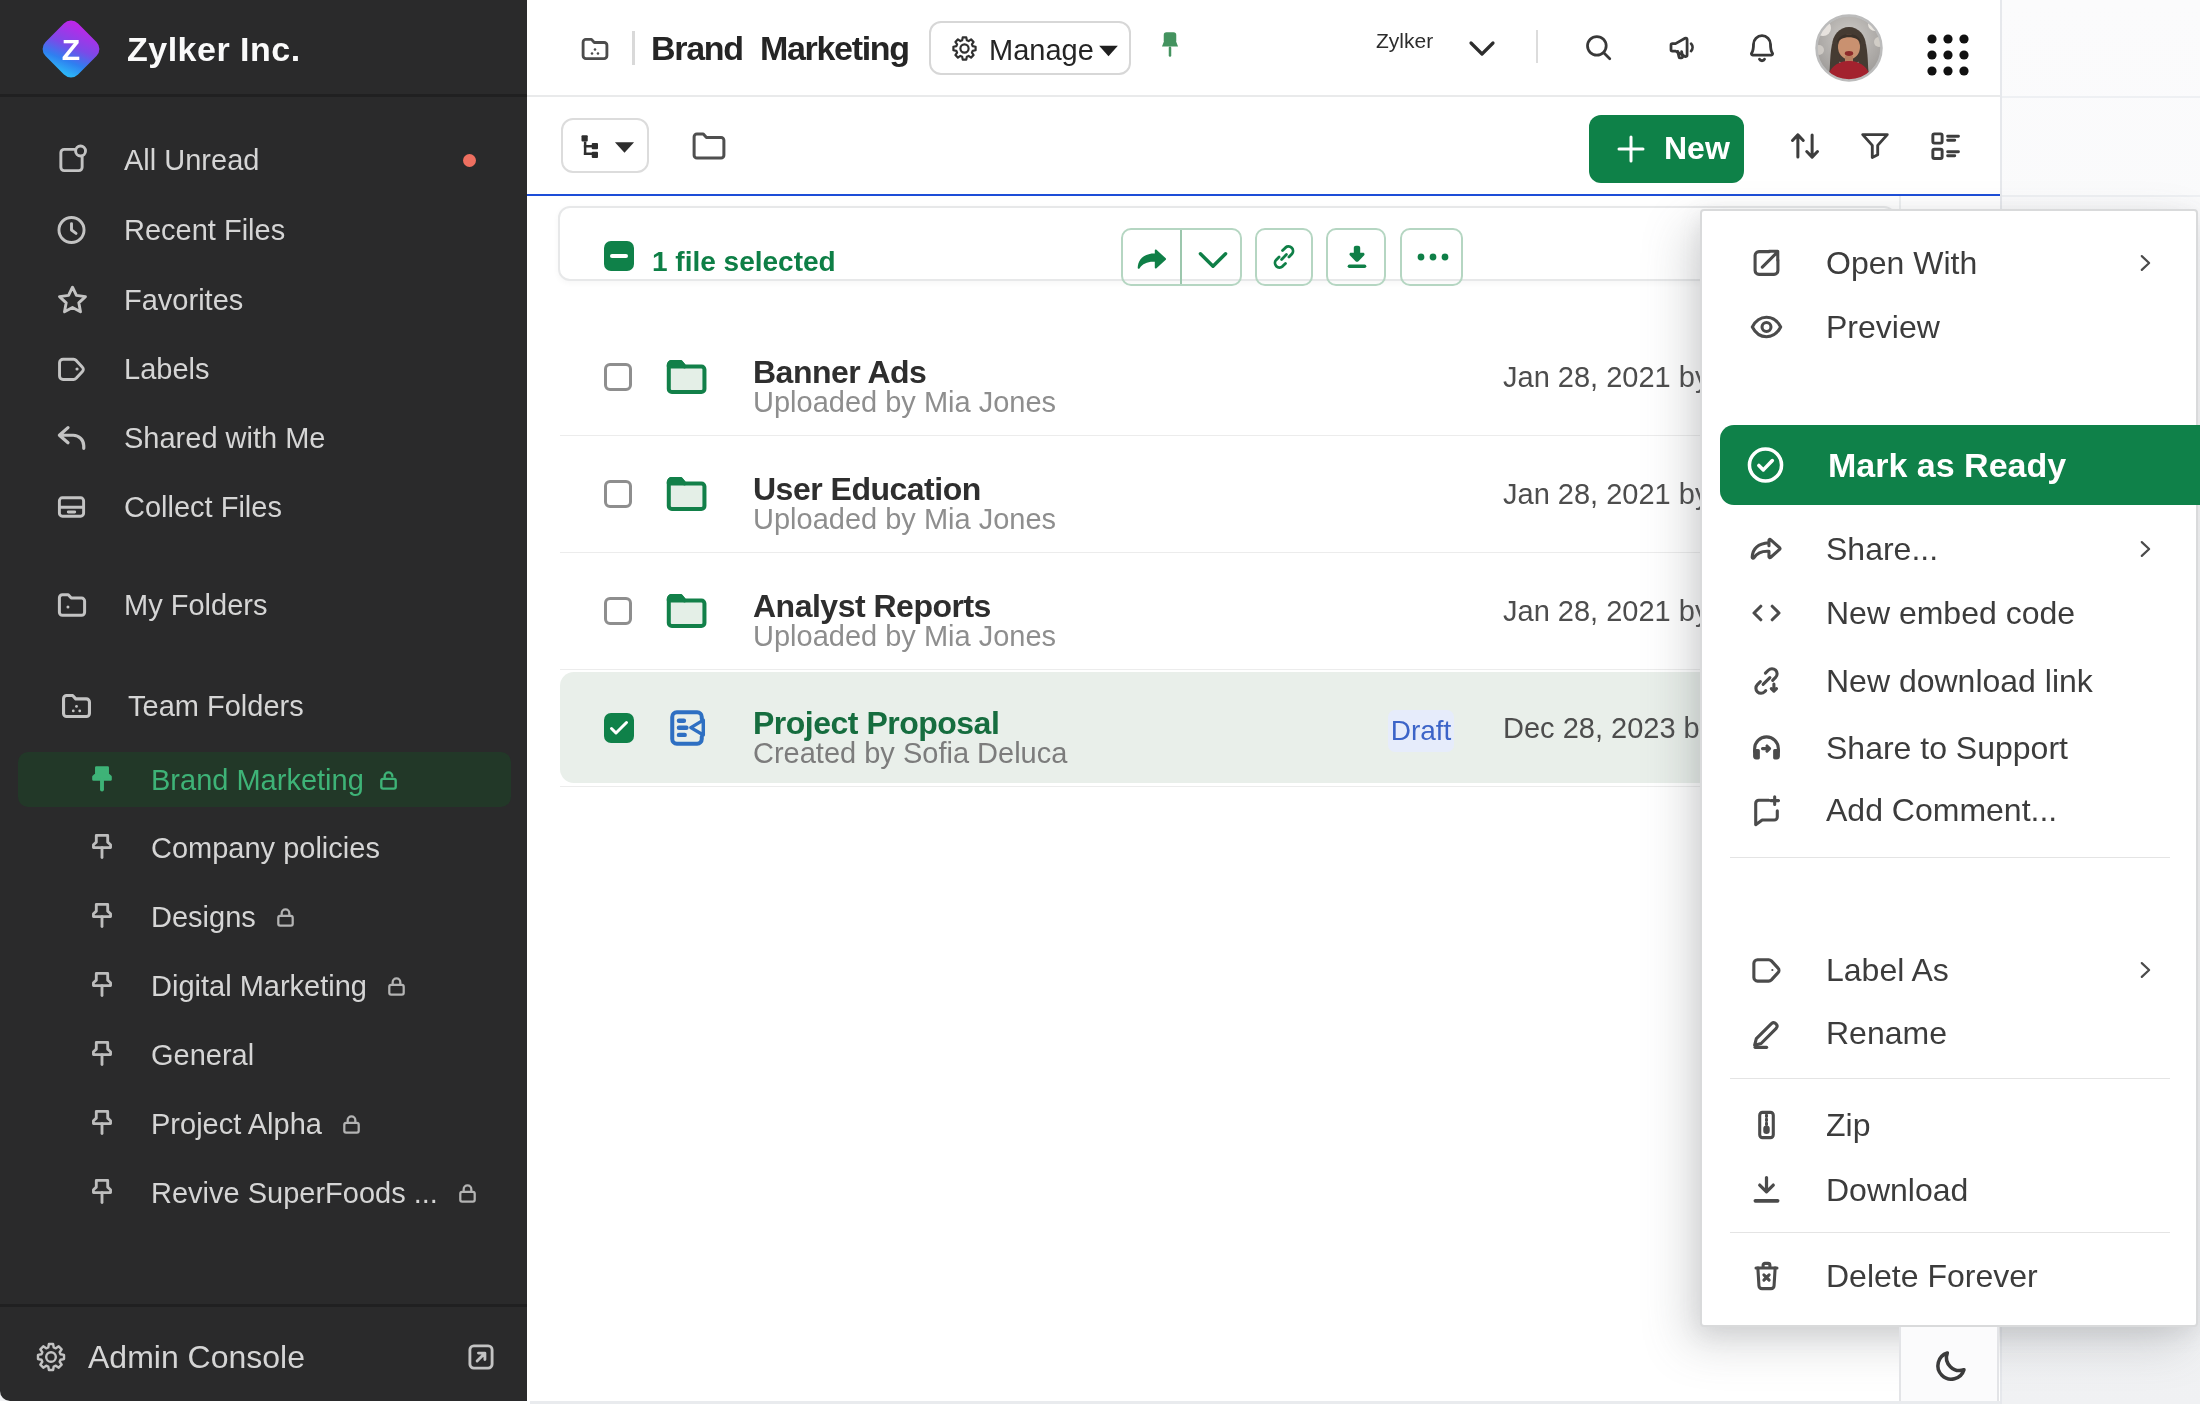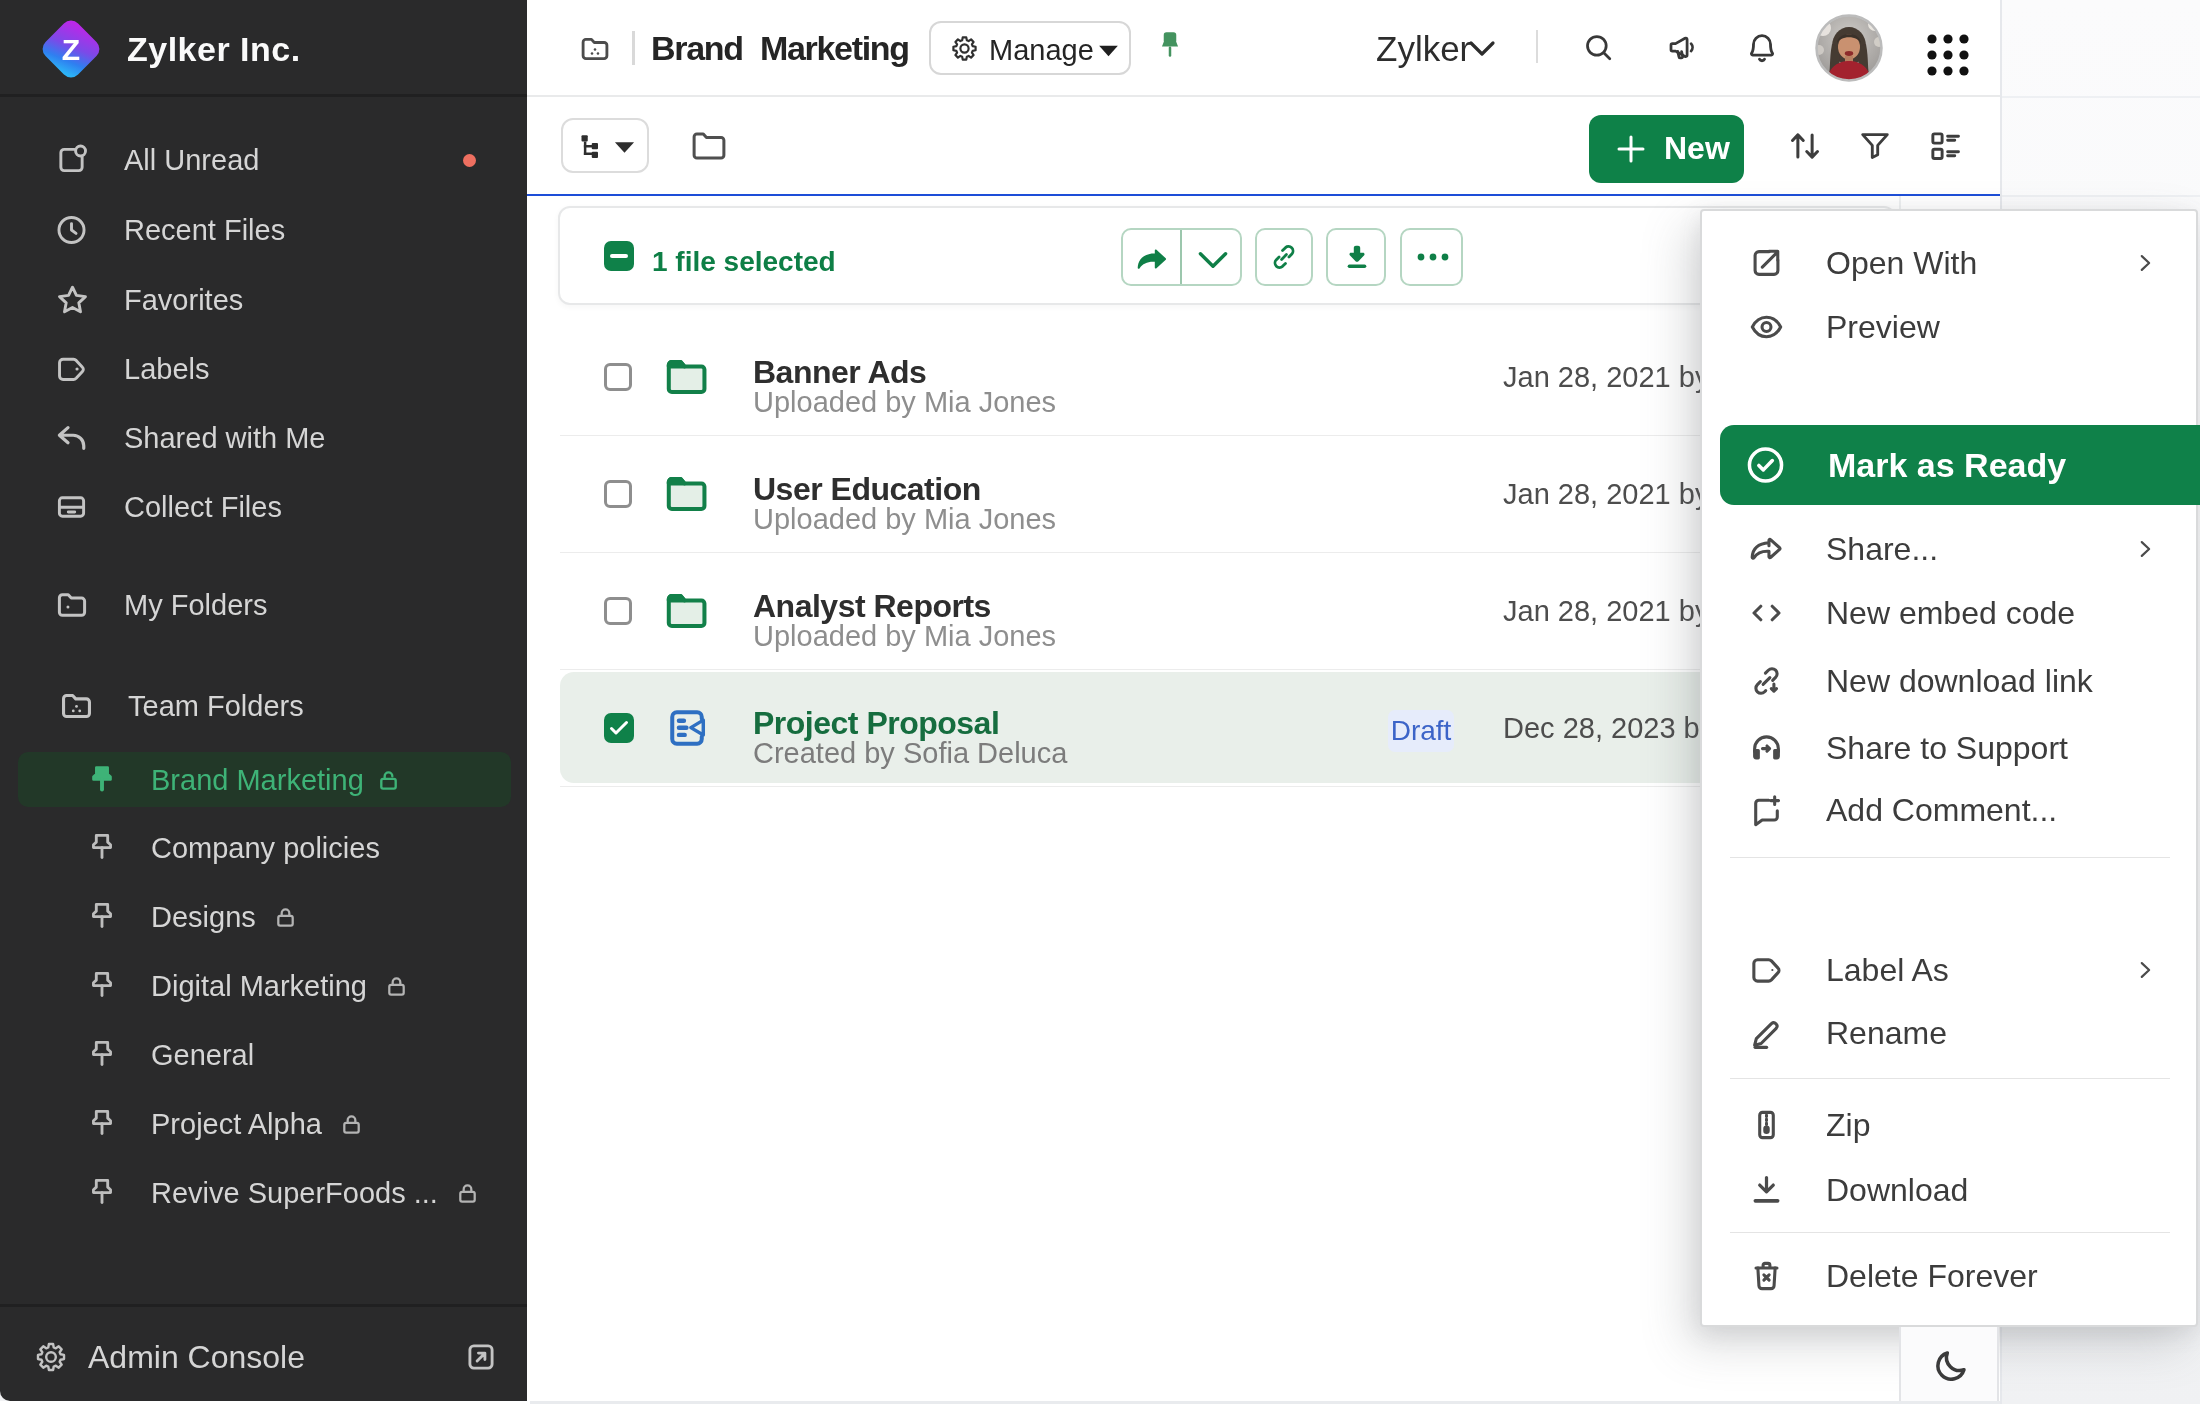--- a/index.html
+++ b/index.html
@@ -31,21 +31,21 @@
 
   
   #topbar { position:absolute; left:527px; top:0; width:1473px; height:97px; background:#fff;
             border-bottom:2px solid #e9eaeb; }
   #toolbar { position:absolute; left:527px; top:97px; width:1473px; height:99px; background:#fff;
              border-bottom:2px solid #1d4ed8; }
   #rail { position:absolute; left:1899px; top:196px; width:101px; height:1205px; background:#fff;
           border-left:2px solid #eef0f1; }
 
   
-  #selbar { position:absolute; left:558px; top:206px; width:1338px; height:99px; background:#fff;
+  #selbar { position:absolute; left:558px; top:206px; width:1338px; height:75px; background:#fff;
             border:2px solid #e7e8e9; border-radius:12px; box-shadow:0 2px 6px rgba(0,0,0,0.04); }
   .row { position:absolute; left:560px; width:1336px; height:117px; }
   .rowline { position:absolute; left:560px; width:1336px; height:1px; background:#ececec; }
   .rtitle { position:absolute; left:193px; top:24px; font-size:32px; font-weight:700; letter-spacing:-0.5px; color:#2e2e2e;margin-top:12px; }
   .rsub   { position:absolute; left:193px; top:68px; font-size:29px; color:#8e8e8e; }
   .rdate  { position:absolute; left:943px; top:50%; transform:translateY(-50%); font-size:29px; color:#4d4d4d; white-space:nowrap; }
   .rcheck { position:absolute; left:44px; top:50%; transform:translateY(-50%); }
   .ricon  { position:absolute; left:104px; top:50%; transform:translateY(-50%); }
 
   
@@ -248,21 +248,21 @@
       <span class="abs" style="left:58px;top:11px;font-size:29px;color:#252525">Manage</span>
       <svg class="abs" style="left:166px;top:21px" width="23" height="14" viewBox="0 0 24 15">
         <path d="M2 2l10 11L22 2z" fill="#1f1f1f"></path>
       </svg>
     </div>
     <svg class="abs" style="left:631px;top:31px" width="24" height="34" viewBox="0 0 26 38" fill="#44935f">
       <rect x="6" y="1.5" width="14" height="12.8" rx="3"></rect>
       <path d="M6 12.2h14l2 5H4z"></path>
       <rect x="11.6" y="17.2" width="2.8" height="11.6" rx="1.4"></rect>
     </svg>
-    <div class="abs" style="left:849px;top:29px;font-size:35px;color:#2d2d2d">Zylker</div>
+    <div class="abs" style="left:849px;top:29px;font-size:21px;color:#2d2d2d">Zylker</div>
     <svg class="abs" style="left:941px;top:40px" width="28" height="17" viewBox="0 0 28 17" fill="none" stroke="#2d2d2d" stroke-width="3.2" stroke-linecap="round" stroke-linejoin="round">
       <path d="M3 3l11 11L25 3"></path>
     </svg>
     <div class="abs" style="left:1009px;top:30px;width:2px;height:33px;background:#dcdcdc"></div>
     <svg class="abs" style="left:1055px;top:31px" width="33" height="33" viewBox="0 0 24 24" fill="none" stroke="#383838" stroke-width="2" stroke-linecap="round">
       <circle cx="10.8" cy="10.8" r="6.8"></circle>
       <path d="M15.8 15.8l4.4 4.4"></path>
     </svg>
     <svg class="abs" style="left:1138px;top:31px" width="34" height="33" viewBox="0 0 24 24" fill="none" stroke="#383838" stroke-width="2" stroke-linecap="round" stroke-linejoin="round">
       <path d="M4 10.2v3.4c0 .6.4 1 1 1h2.3l6.9 3.9c.7.4 1.5-.1 1.5-.9V6.2c0-.8-.8-1.3-1.5-.9L7.3 9.2H5c-.6 0-1 .4-1 1z"></path>

